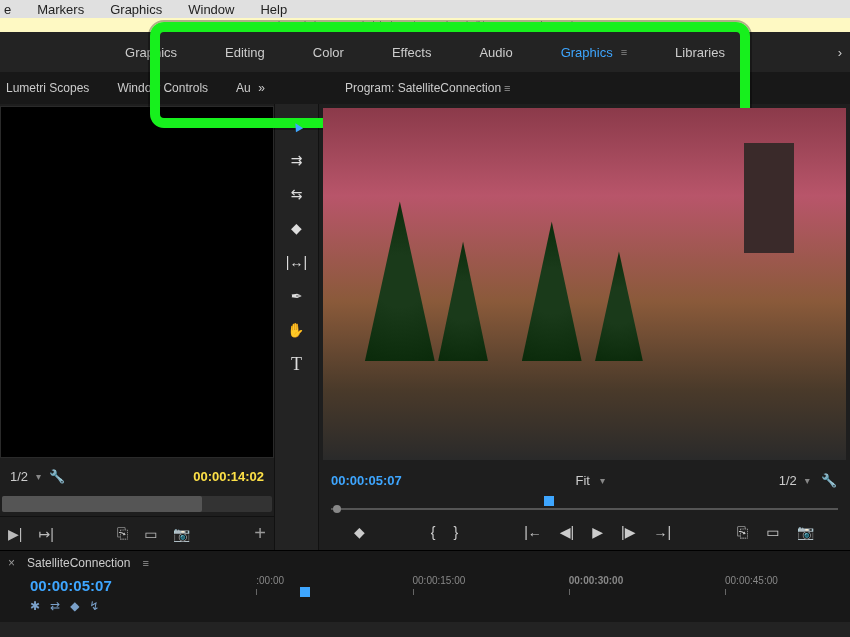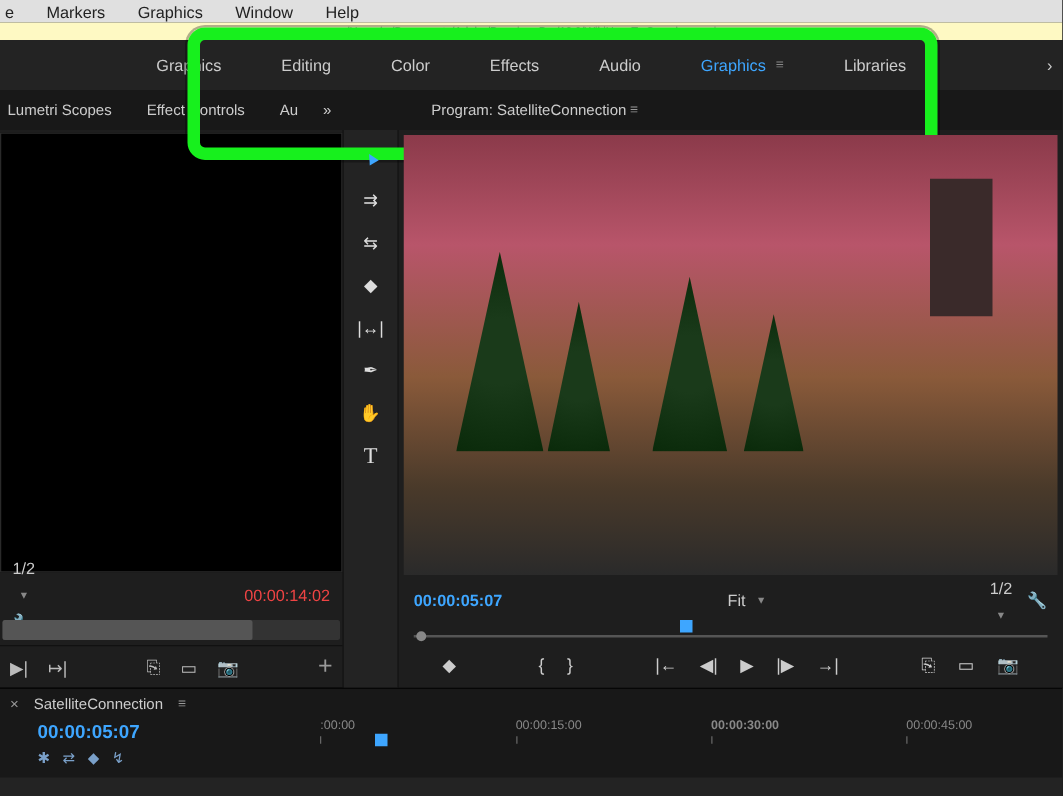--- a/index.html
+++ b/index.html
@@ -15,24 +15,24 @@
   .panels-header { background: #181818; height: 32px; display: flex; align-items: center; font-size: 12px; color: #ccc; text-align: center; }
   .left-tabs { width: 275px; display: flex; align-items: center; gap: 28px; padding-left: 6px; position: relative; }
   .left-tabs .more { position: absolute; right: 10px; color: #ccc; }
   .program-tab { display: flex; align-items: center; gap: 3px; margin-left: 70px; }
   .program-tab .ham { color: #999; font-size: 11px; }
   .highlight-box { position: absolute; top: 22px; left: 150px; width: 600px; height: 106px; border: 10px solid #17f01d; border-radius: 14px; pointer-events: none; box-shadow: 0 0 0 2px rgba(0,0,0,0.3); }
   .main-area { display: flex; height: 446px; background: #1e1e1e; }
   .left-panel { width: 275px; display: flex; flex-direction: column; border-right: 1px solid #111; }
   .source-view { flex: 1; background: #000; border: 1px solid #2a2a2a; margin: 2px 0; }
   .source-info { height: 32px; display: flex; align-items: center; justify-content: space-between; padding: 0 10px; font-size: 13px; color: #e6e6e6; }
-  .zoom-sel { display: flex; align-items: center; gap: 8px; color: #ccc; flex-direction: column; }
+  .zoom-sel { display: flex; align-items: center; gap: 8px; color: #ccc; }
   .zoom-sel .chev { font-size: 10px; color: #888; }
   .wrench { color: #bbb; }
-  .src-timecode { color: #ef4444; font-weight: 400; margin-left: 48px; }
+  .src-timecode { color: #fde047; font-weight: 700; margin-left: 48px; }
   .scrub-bar { height: 16px; background: #333; margin: 4px 2px; position: relative; border-radius: 2px; }
   .scrub-fill { position: absolute; left: 0; top: 0; bottom: 0; width: 74%; background: #555; border-radius: 2px; }
   .src-toolbar { height: 34px; display: flex; align-items: center; justify-content: space-between; padding: 0 8px; color: #bbb; font-size: 14px; border-top: 1px solid #111; }
   .src-toolbar .grp { display: flex; gap: 16px; align-items: center; }
   .plus { font-size: 20px; color: #999; }
   .toolcol { width: 44px; background: #232323; display: flex; flex-direction: column; align-items: center; padding-top: 12px; gap: 14px; border-right: 1px solid #111; }
   .toolcol .tool { width: 26px; height: 20px; display: flex; align-items: center; justify-content: center; color: #ddd; font-size: 14px; cursor: pointer; }
   .toolcol .tool.active { color: #3ea6ff; }
   .program-panel { flex: 1; display: flex; flex-direction: column; background: #1e1e1e; }
   .program-view { flex: 1; background: linear-gradient(180deg,#8b3a4a 0%,#b8556a 25%,#8a5a3a 55%,#4a3a2a 80%,#2a2a2a 100%); position: relative; margin: 4px; }
@@ -88,21 +88,21 @@
     <span>Graphics</span>
     <span class="ws-menu">≡</span>
   </div>
   <div class="ws-item">Libraries</div>
   <span class="ws-arrow">›</span>
 </div>
 
 <div class="panels-header">
   <div class="left-tabs">
     <span>Lumetri Scopes</span>
-    <span>Effect Controls</span>
+    <span>Window Controls</span>
     <span>Au</span>
     <span class="more">»</span>
   </div>
   <div class="program-tab">
     <span>Program: SatelliteConnection</span>
     <span class="ham">≡</span>
   </div>
 </div>
 
 <div class="highlight-box"></div>

